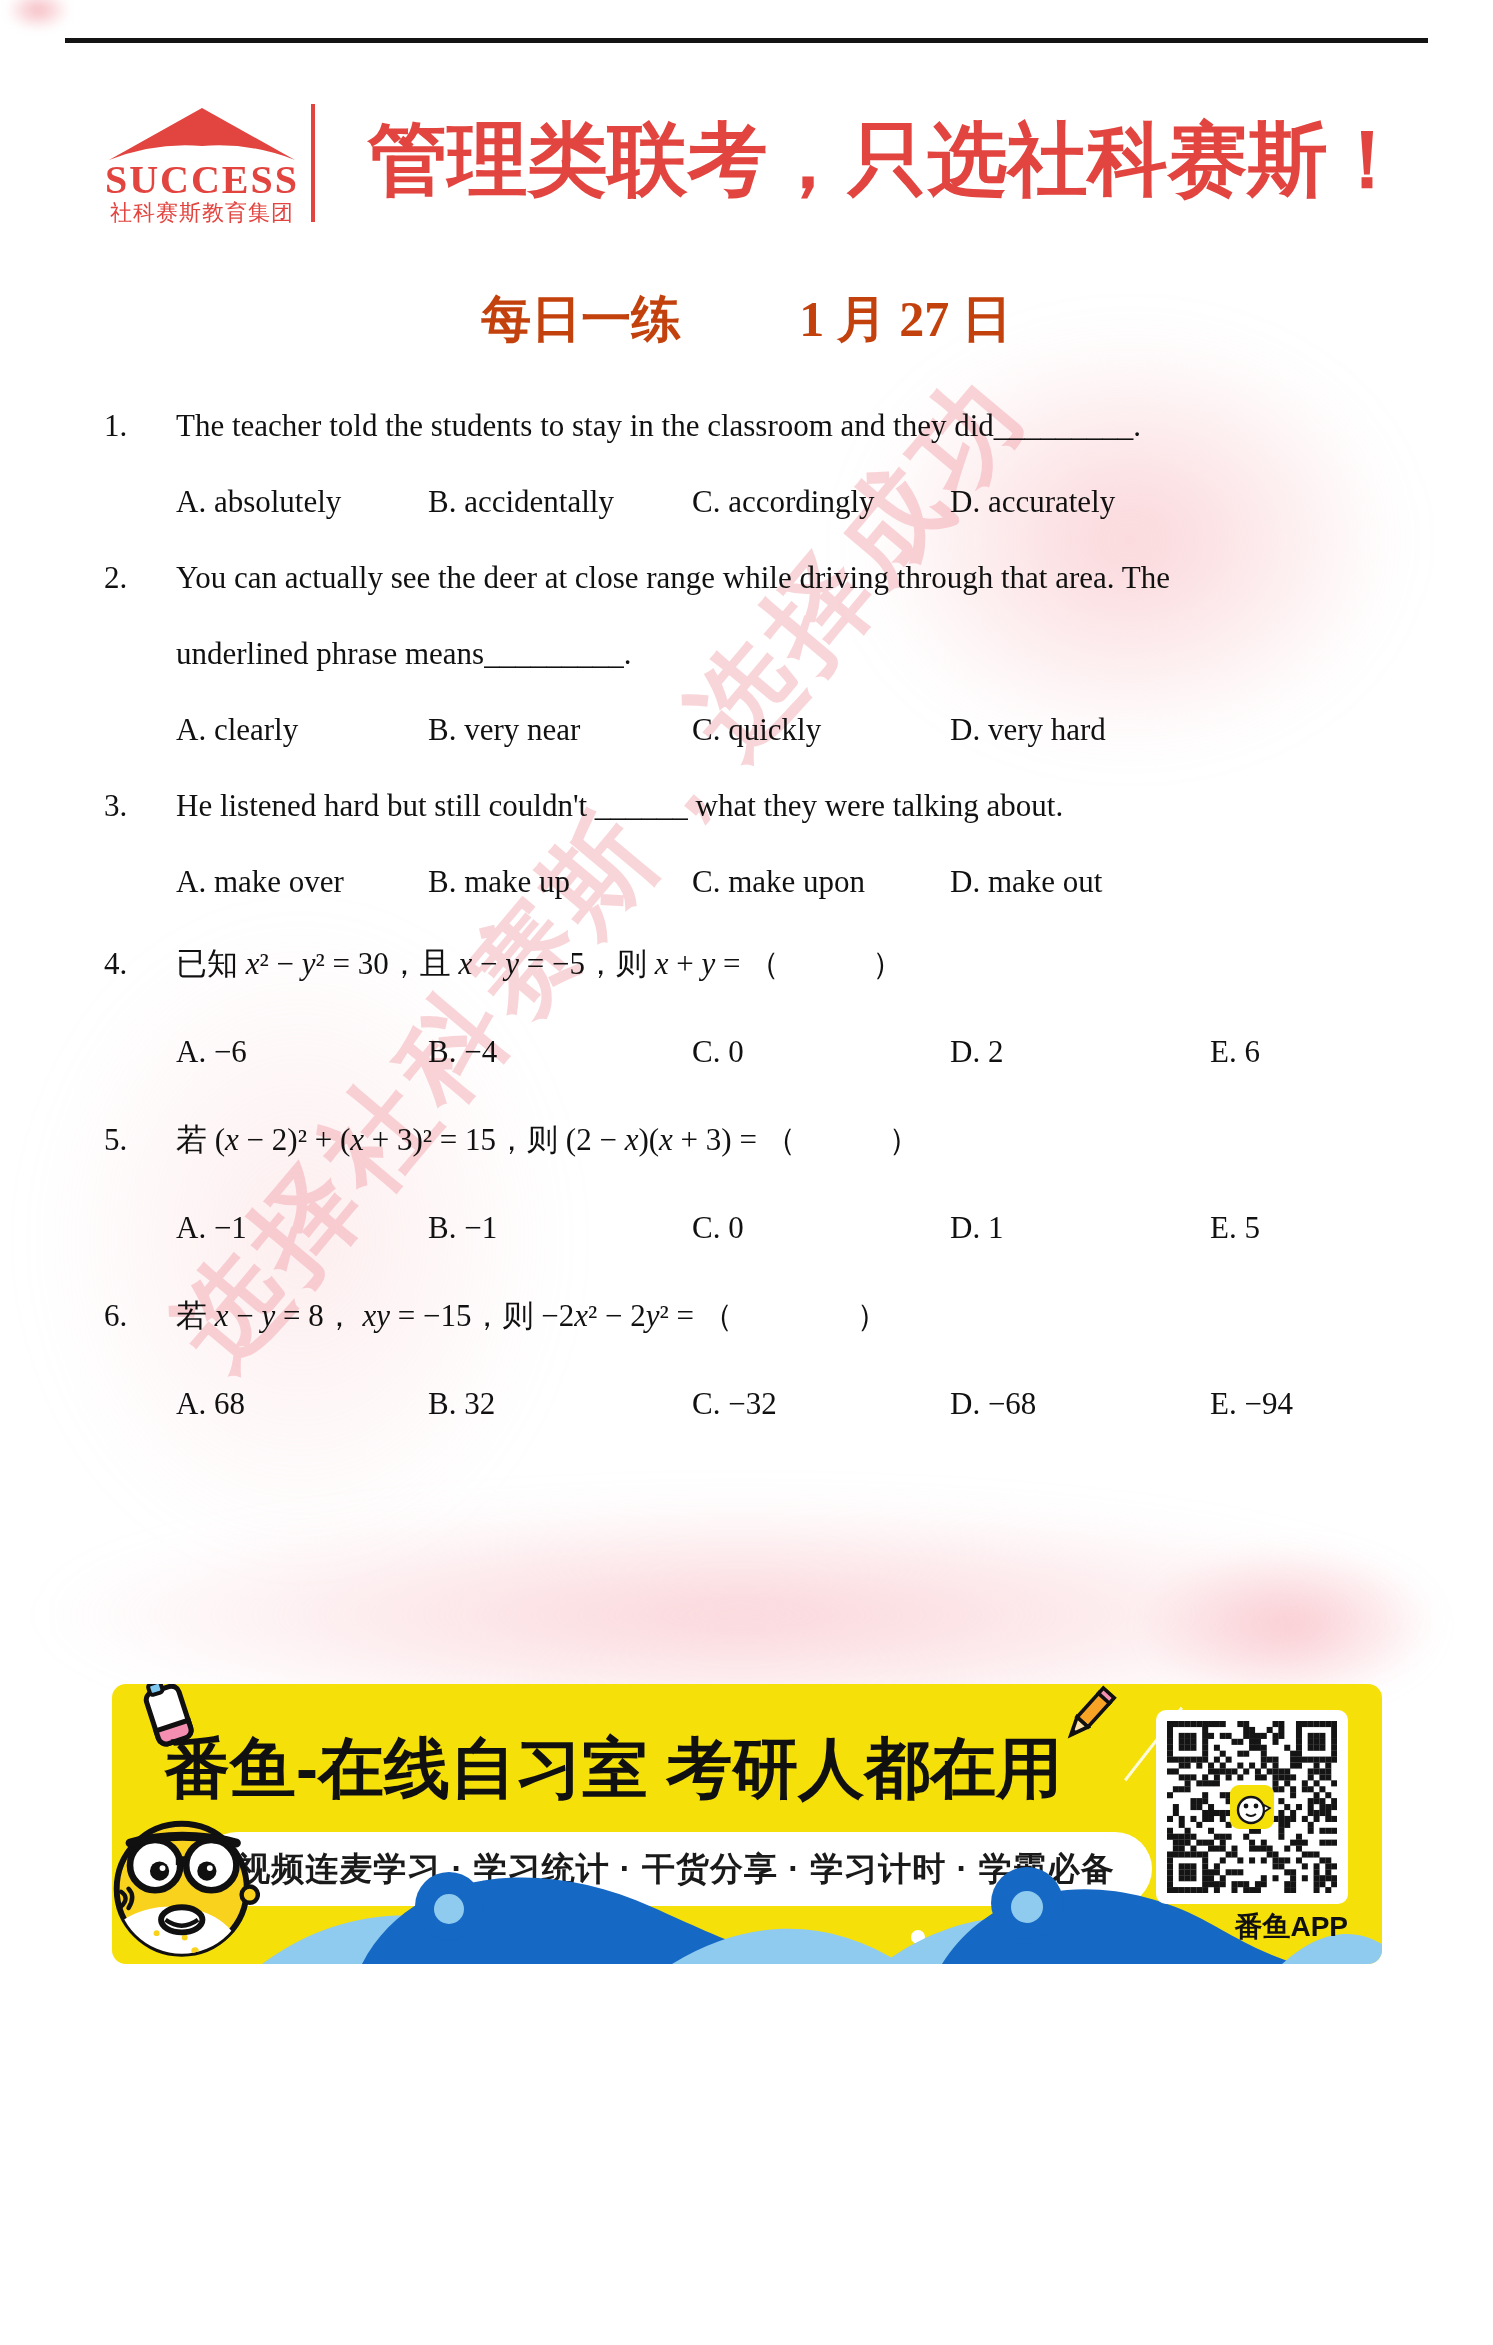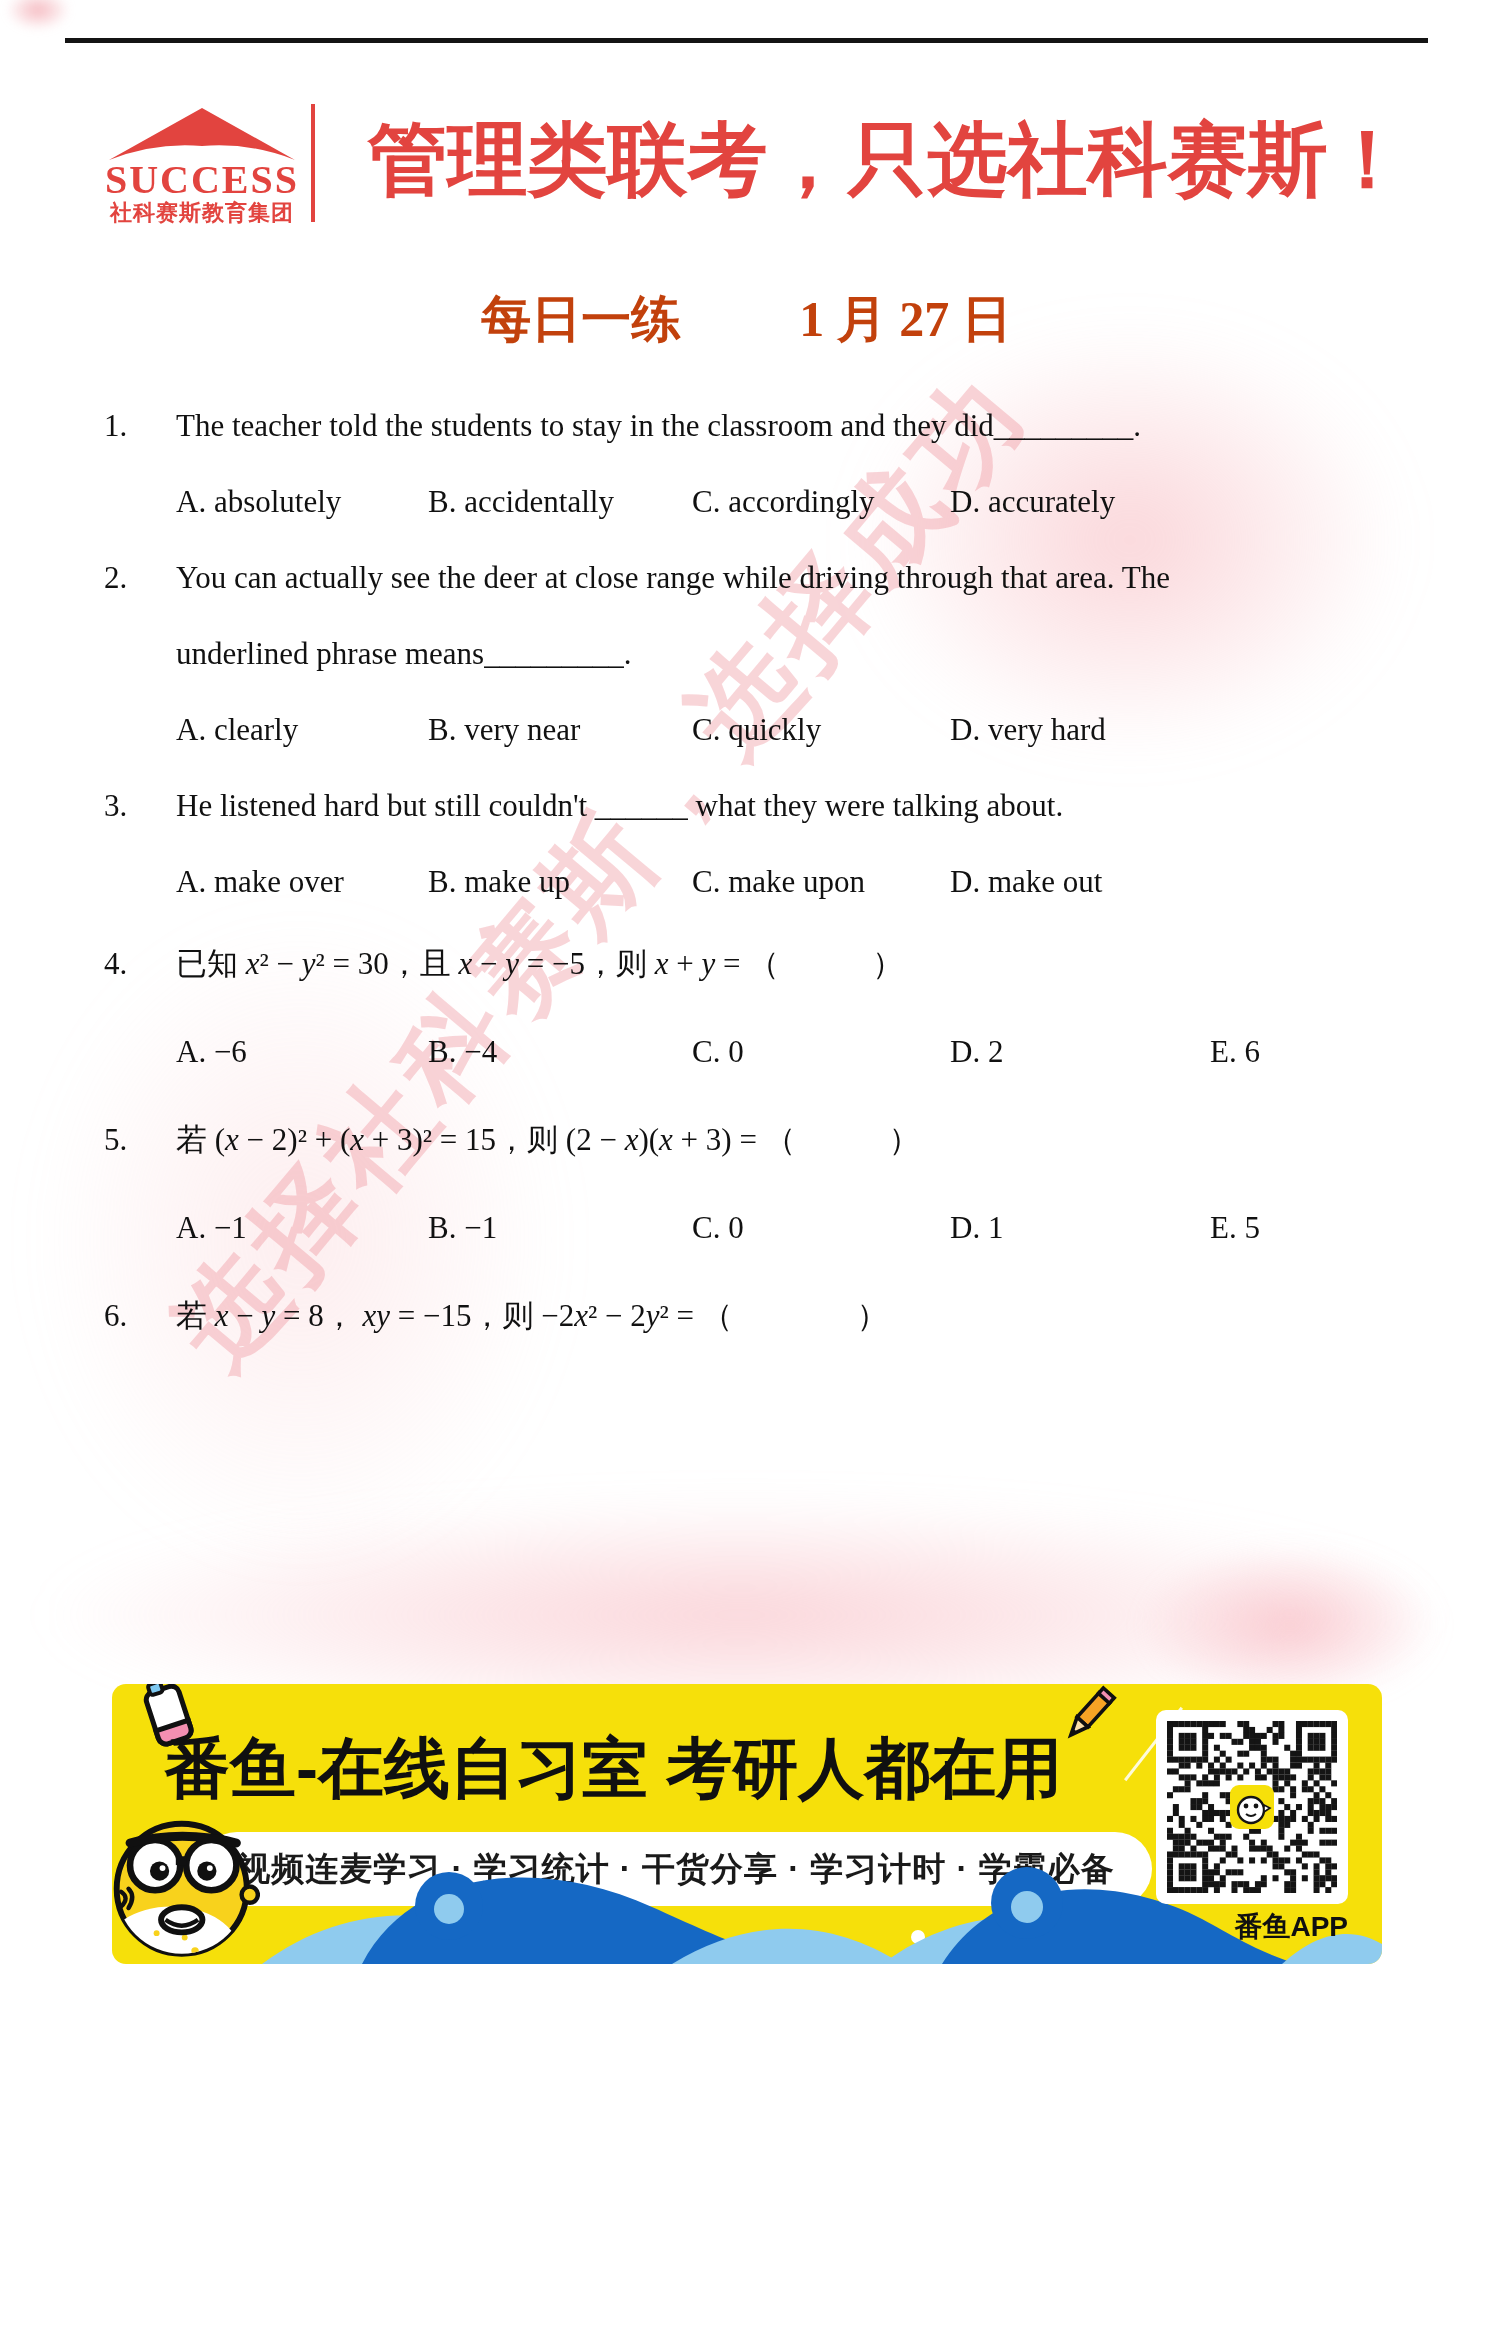--- a/index.html
+++ b/index.html
@@ -39,21 +39,21 @@
     font-size:106px;font-weight:800;letter-spacing:8px;
     color:var(--pink);opacity:.36;z-index:2;pointer-events:none;white-space:nowrap;
   }
   
   .top-rule{position:absolute;left:65px;top:38px;width:1363px;height:5px;background:#141414;z-index:3;}
   .logo{position:absolute;left:104px;top:108px;width:196px;z-index:3;text-align:center;}
   .logo svg{display:block;margin:0 auto;width:186px;height:56px;}
   .logo .brand{display:block;margin-top:-4px;font-family:"Liberation Serif","DejaVu Serif",serif;
     font-weight:800;font-size:40px;letter-spacing:2px;color:var(--red);line-height:1.0;}
   .logo .brand-sub{display:block;margin-top:2px;font-family:"Liberation Sans","DejaVu Sans",sans-serif;
-    font-weight:700;font-size:22px;letter-spacing:1px;color:var(--red);line-height:1.0;}
+    font-weight:400;font-size:22px;letter-spacing:1px;color:var(--red);line-height:1.0;}
   .logo-divider{position:absolute;left:311px;top:104px;width:4px;height:118px;background:var(--red);z-index:3;}
   .slogan{
     position:absolute;left:340px;top:100px;width:1095px;height:122px;z-index:3;
     display:flex;align-items:center;justify-content:center;
     font-family:"Liberation Sans","DejaVu Sans",sans-serif;
     font-size:80px;font-weight:900;color:var(--red);letter-spacing:0px;white-space:nowrap;
   }
   
   .sheet-title{
     position:absolute;left:0;top:286px;width:100%;z-index:3;
@@ -198,20 +198,27 @@
         <span class="q-opt">B. −1</span>
         <span class="q-opt">C. 0</span>
         <span class="q-opt">D. 1</span>
         <span class="q-opt">E. 5</span>
       </div>
     </div>
     <div class="q q-math">
       <div class="q-line">
         <span class="q-num">6.</span>
         <span class="q-text">若 <i>x</i> − <i>y</i> = 8， <i>xy</i> = −15，则 −2<i>x</i>² − 2<i>y</i>² = （　　　　）</span>
+      </div>
+      <div class="q-opts">
+        <span class="q-opt">A. 68</span>
+        <span class="q-opt">B. 32</span>
+        <span class="q-opt">C. −32</span>
+        <span class="q-opt">D. −68</span>
+        <span class="q-opt">E. −94</span>
       </div>
     </div>
   </div>
 
 <div class="banner">
 
   <svg class="eraser" viewBox="0 0 62 72">
     <g transform="rotate(-18 31 36)">
       <rect x="14" y="8" width="34" height="54" rx="8" fill="#ffffff" stroke="#101010" stroke-width="5"></rect>
       <path d="M14 46 h34 v8 a8 8 0 0 1 -8 8 h-18 a8 8 0 0 1 -8 -8 Z" fill="#F48FB1" stroke="#101010" stroke-width="5"></path>

